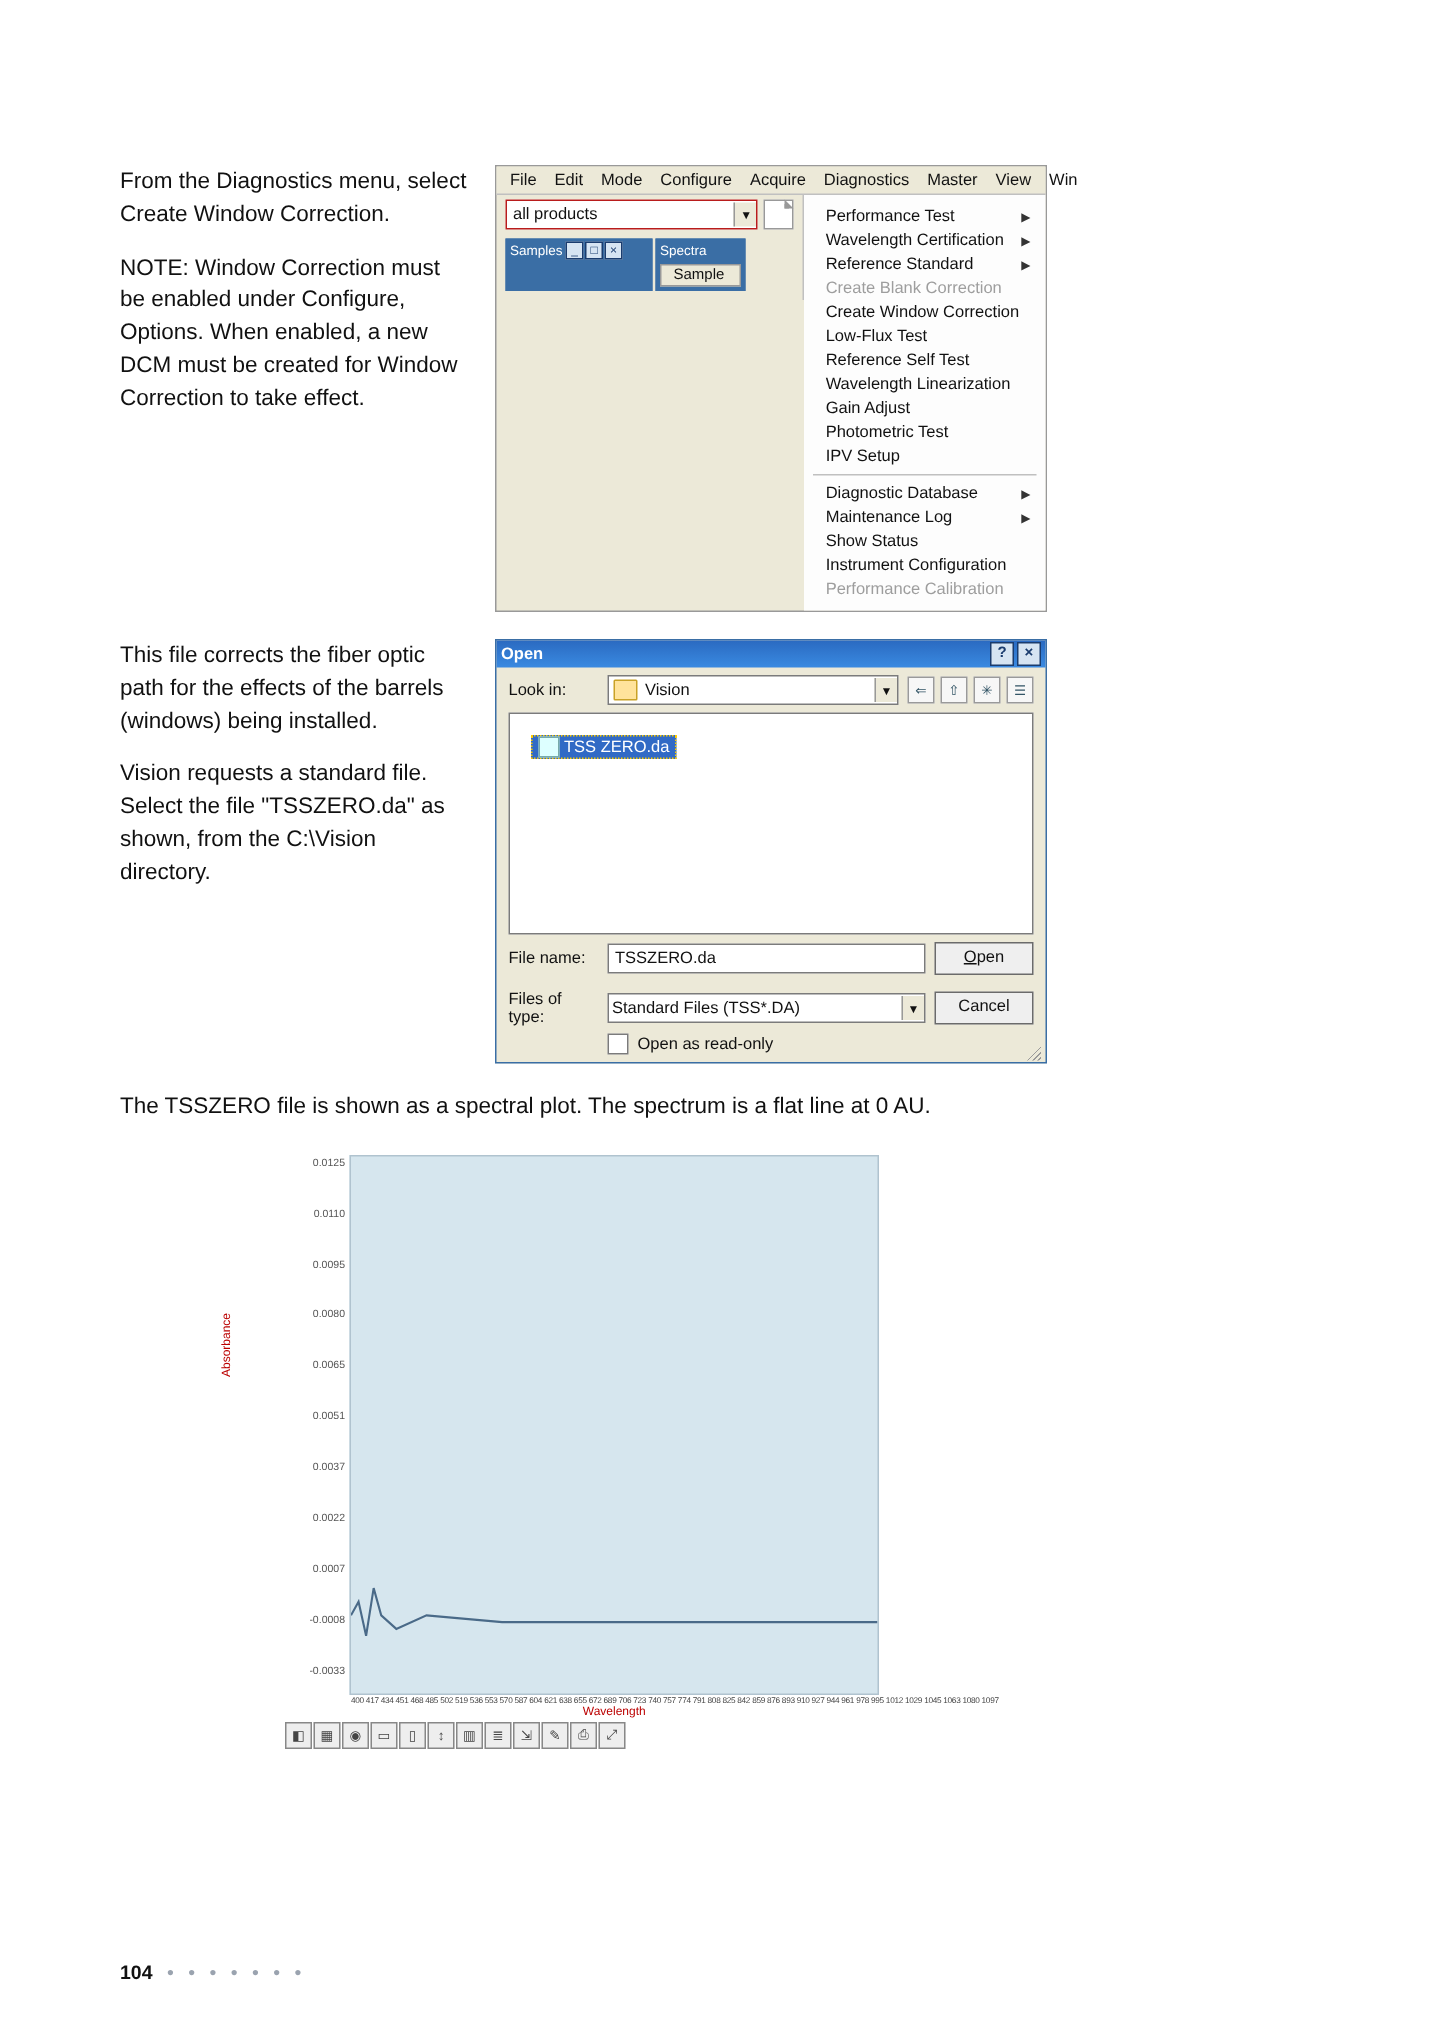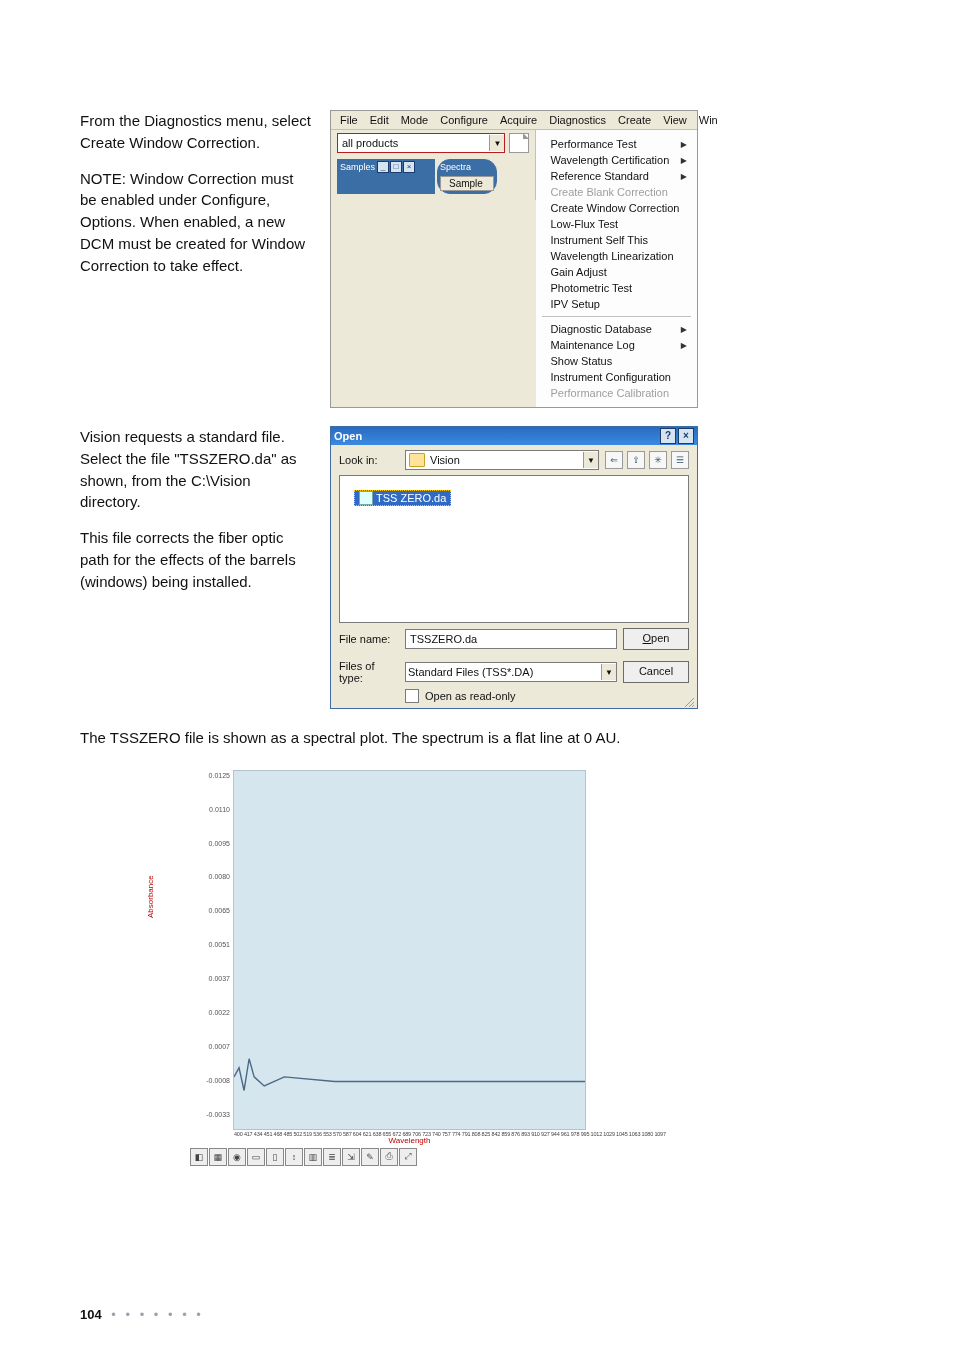--- a/index.html
+++ b/index.html
@@ -18,21 +18,21 @@
   .combo{display:flex;align-items:center;border:1px solid #b91c1c;background:#fff;height:18px;flex:1;min-width:0;}
   .combo span:first-child{flex:1;padding:0 4px;font-size:11px;white-space:nowrap;overflow:hidden;}
   .combo-btn{width:14px;height:16px;border-left:1px solid #999;background:#ece9d8;display:flex;align-items:center;justify-content:center;font-size:8px;}
   .newdoc{width:18px;height:18px;border:1px solid #999;background:#fff;position:relative;}
   .newdoc::after{content:"";position:absolute;right:-1px;top:-1px;border:3px solid transparent;border-left-color:#999;border-bottom-color:#999;}
   .mdi{display:flex;gap:2px;padding:0 6px 6px 6px;}
   .mdiwin{border:1px solid #3a6ea5;background:#3a6ea5;}
   .mdihead{display:flex;align-items:center;padding:0 2px;height:14px;color:#fff;font-size:9px;gap:2px;}
   .mdicaret{display:flex;gap:1px;}
   .mdicaret i{width:10px;height:10px;background:#d6e4f2;border:1px solid #1a3c6e;font-style:normal;font-size:8px;line-height:10px;text-align:center;color:#1a3c6e;}
-  .mdiwin.spectra{background:#3a6ea5;border-radius:13px;}
+  .mdiwin.spectra{background:#3a6ea5;}
   .mdiwin.spectra .tabbtn{margin:2px;background:#ece9d8;border:1px solid #999;padding:1px 8px;font-size:10px;}
   .diagmenu{width:161px;background:#fdfdfd;font-size:11px;padding:6px 0;}
   .diagmenu .mi{display:flex;align-items:center;justify-content:space-between;padding:2px 10px 2px 14px;white-space:nowrap;}
   .diagmenu .mi.sub::after{content:"▶";font-size:8px;color:#333;}
   .diagmenu .mi.dis{color:#9e9e9e;}
   .diagmenu hr{border:none;border-top:1px solid #c0c0c0;margin:4px 6px;}
   
   .opendlg{width:366px;border:1px solid #3a6ea5;background:#ece9d8;font-size:11px;}
   .opendlg .titlebar{background:linear-gradient(#2a6ac1,#3a8ae1);color:#fff;display:flex;align-items:center;justify-content:space-between;height:18px;padding:0 3px;font-weight:bold;}
   .titlebar .btns{display:flex;gap:2px;}
@@ -85,21 +85,21 @@
     </div>
     <div class="imgcol">
       <div class="appwin">
         <div class="menubar" id="menubar">
             <span>File</span>
             <span>Edit</span>
             <span>Mode</span>
             <span>Configure</span>
             <span>Acquire</span>
             <span>Diagnostics</span>
-            <span>Create</span>
+            <span>Master</span>
             <span>View</span>
             <span>Win</span>
           </div>
         <div class="approw">
           <div class="appleft">
             <div class="toolbar">
               <div class="combo">
                 <span>all products</span>
                 <span class="combo-btn">▼</span>
               </div>
@@ -137,21 +137,21 @@
               <div class="mi dis">
                 <span>Create Blank Correction</span>
               </div>
               <div class="mi">
                 <span>Create Window Correction</span>
               </div>
               <div class="mi">
                 <span>Low-Flux Test</span>
               </div>
               <div class="mi">
-                <span>Instrument Self This</span>
+                <span>Reference Self Test</span>
               </div>
               <div class="mi">
                 <span>Wavelength Linearization</span>
               </div>
               <div class="mi">
                 <span>Gain Adjust</span>
               </div>
               <div class="mi">
                 <span>Photometric Test</span>
               </div>
@@ -175,22 +175,22 @@
                 <span>Performance Calibration</span>
               </div>
             </div>
         </div>
       </div>
     </div>
   </div>
 
   <div class="row">
     <div class="textcol">
+      <p>This file corrects the fiber optic path for the effects of the barrels (windows) being installed.</p>
       <p>Vision requests a standard file. Select the file "TSSZERO.da" as shown, from the C:\Vision directory.</p>
-      <p>This file corrects the fiber optic path for the effects of the barrels (windows) being installed.</p>
     </div>
     <div class="imgcol opendlg-wrap">
       <div class="opendlg">
         <div class="titlebar">
           <span>Open</span>
           <span class="btns">
             <i>?</i>
             <i>×</i>
           </span>
         </div>

